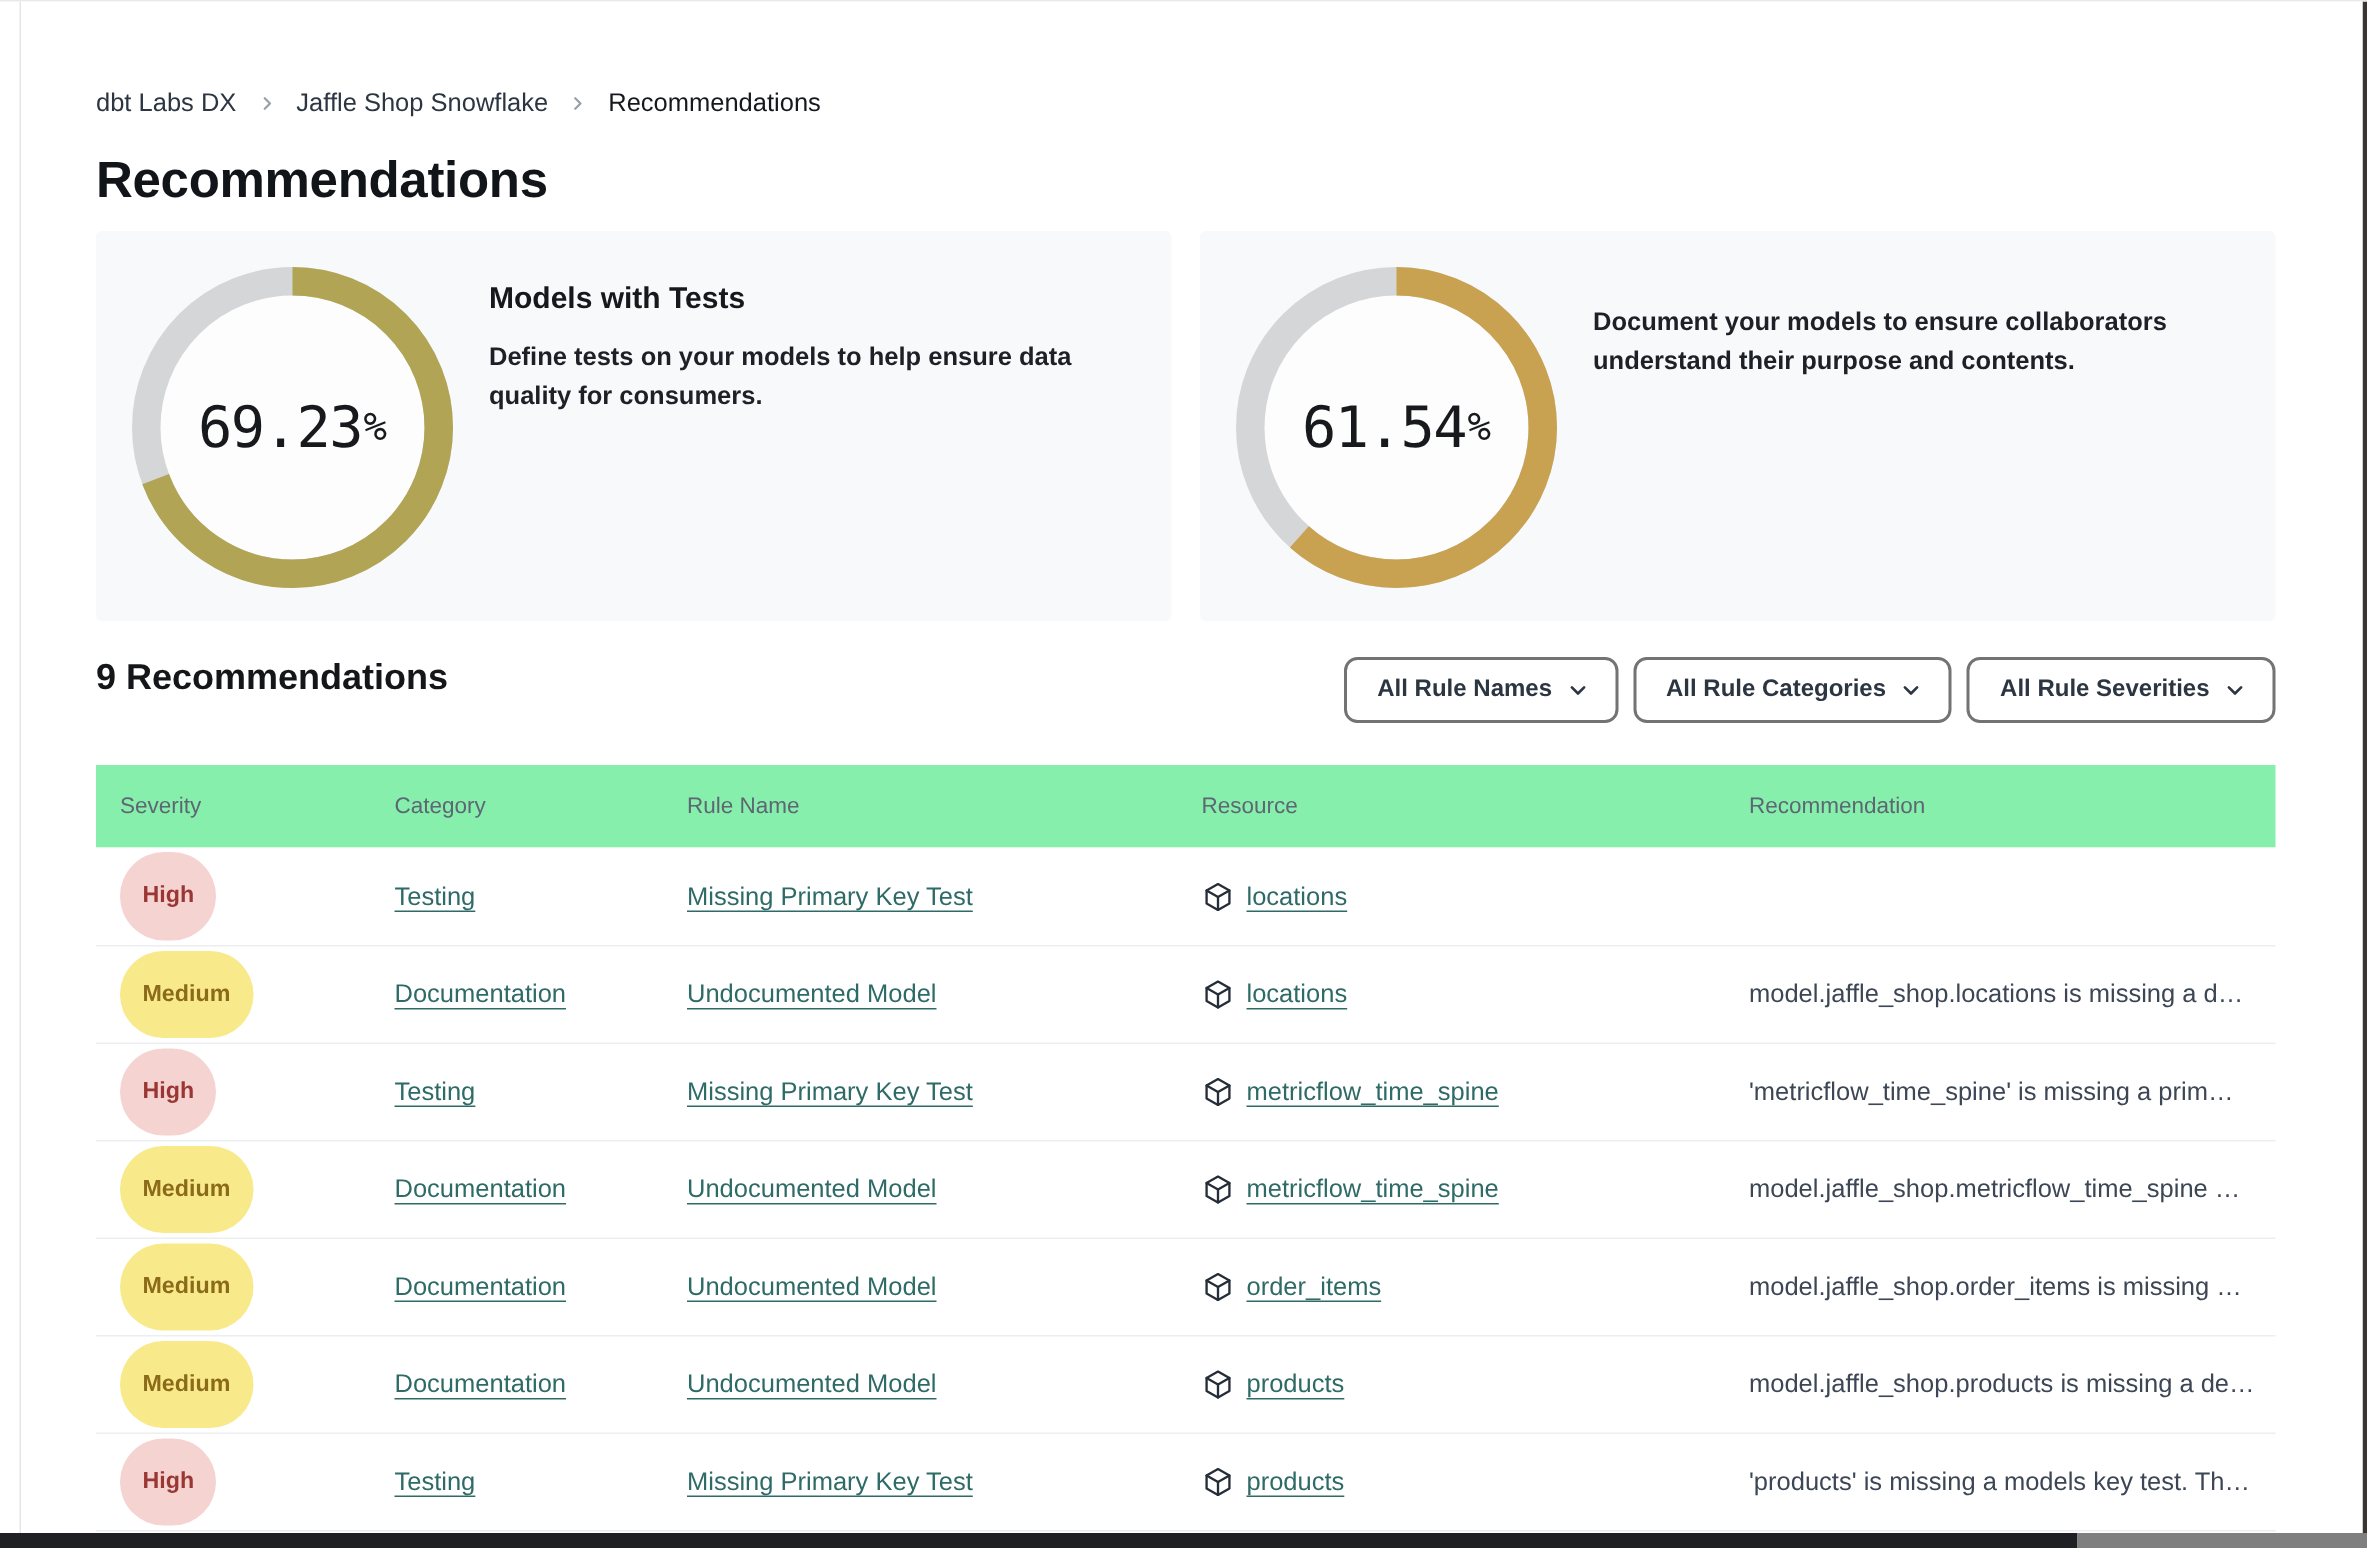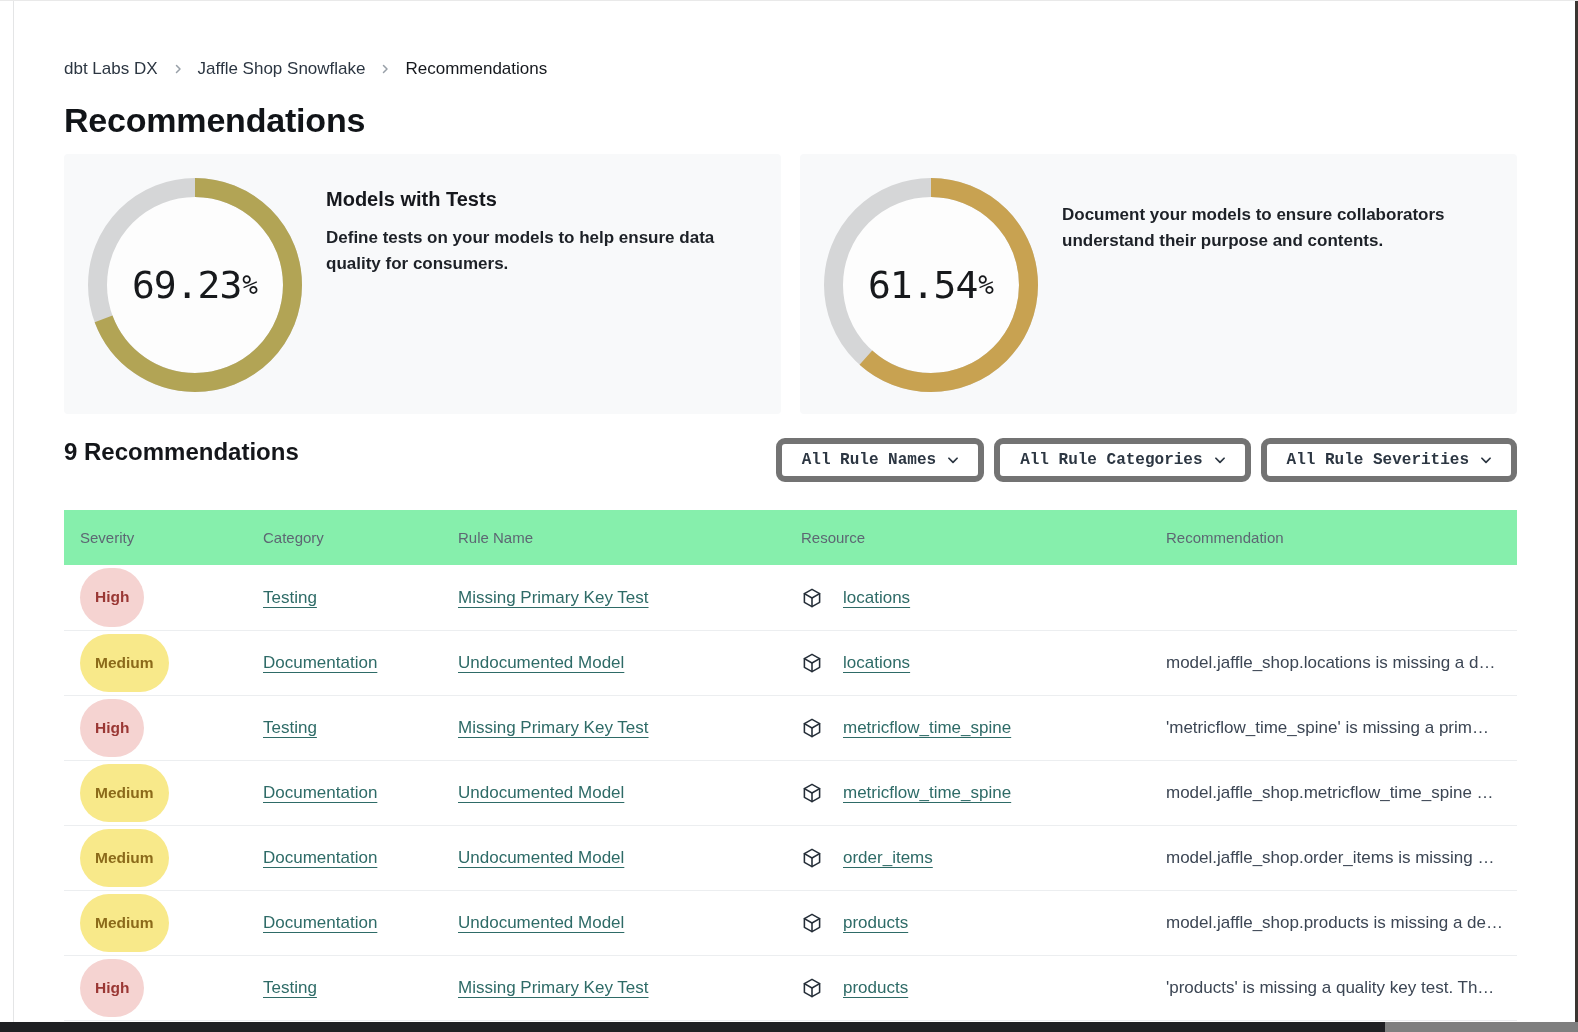--- a/index.html
+++ b/index.html
@@ -52,23 +52,23 @@
   .card-text { margin-left: 24px; padding-top: 10px; max-width: 450px; }
   .card-title { font-size: 20px; font-weight: 700; color: #16181d; }
   .card-desc { margin-top: 14px; font-size: 17px; line-height: 1.55; color: #1d2127; font-weight: bold; }
 
   
   .list-header { display: flex; justify-content: space-between; margin-top: 24px; }
   .list-count { font-size: 24px; font-weight: 700; color: #14161a; }
   .filters { display: flex; gap: 10px; }
   .filter-btn {
     height: 44px; padding: 0 18px 0 20px; background: #ffffff;
-    border: 6px solid #737373; border-radius: 9px;
+    border: 2px solid #737373; border-radius: 9px;
     display: inline-flex; align-items: center; gap: 10px;
-    font-family: Liberation Mono, monospace;
+    font-family: Liberation Sans, sans-serif;
     font-size: 16px; font-weight: 700; color: #2c3642; cursor: pointer;
   }
   .chevron-down { display: inline-flex; color: #2c3642; }
 
   
   .table { margin-top: 28px; }
   .t-row {
     display: grid;
     grid-template-columns: 183px 195px 343px 365px 1fr;
     align-items: center;
@@ -87,21 +87,21 @@
     font-size: 15.5px; font-weight: 700; line-height: 1.2;
   }
   .badge-high { background: #f5d3d1; color: #9a3734; }
   .badge-medium { background: #f8e98a; color: #8b6a1a; }
 
   .cell-link {
     font-size: 17px; color: #2e6b67; font-weight: 500;
     text-decoration: underline; text-underline-offset: 4px; text-decoration-thickness: 1px;
     cursor: pointer;
   }
-  .resource-cell { display: flex; align-items: center; gap: 20px; }
+  .resource-cell { display: flex; align-items: center; gap: 8px; }
   .cube-icon { display: inline-flex; color: #252e38; flex: 0 0 auto; }
   .rec-text { font-size: 17px; color: #3c4654; white-space: nowrap; overflow: hidden; }
 
   
   .bottom-strip { position: absolute; left: 0; right: 0; bottom: 0; height: 10px; display: flex; }
   .bottom-strip .dark { width: 1385px; background: #1f2023; }
   .bottom-strip .light { flex: 1; background: #7f7f7f; }
 </style>
 </head>
 <body>
@@ -357,21 +357,21 @@
     <div class="resource-cell">
       <span class="cube-icon">
         <svg width="22" height="22" viewBox="0 0 24 24" fill="none" stroke="currentColor" stroke-width="1.7" stroke-linecap="round" stroke-linejoin="round">
           <path d="M12 2.6 L20.3 7.3 V16.7 L12 21.4 L3.7 16.7 V7.3 Z"></path>
           <path d="M3.7 7.3 L12 12 L20.3 7.3"></path>
           <path d="M12 12 V21.4"></path>
         </svg>
       </span>
       <a class="cell-link">products</a>
     </div>
-    <div class="rec-text">'products' is missing a quality key test. Th…</div>
+    <div class="rec-text">'products' is missing a models key test. Th…</div>
   </div>
 </div>
     <div class="t-end-line"></div>
   </div>
 
 </div>
 
 <div class="bottom-strip">
   <div class="dark"></div>
   <div class="light"></div>

